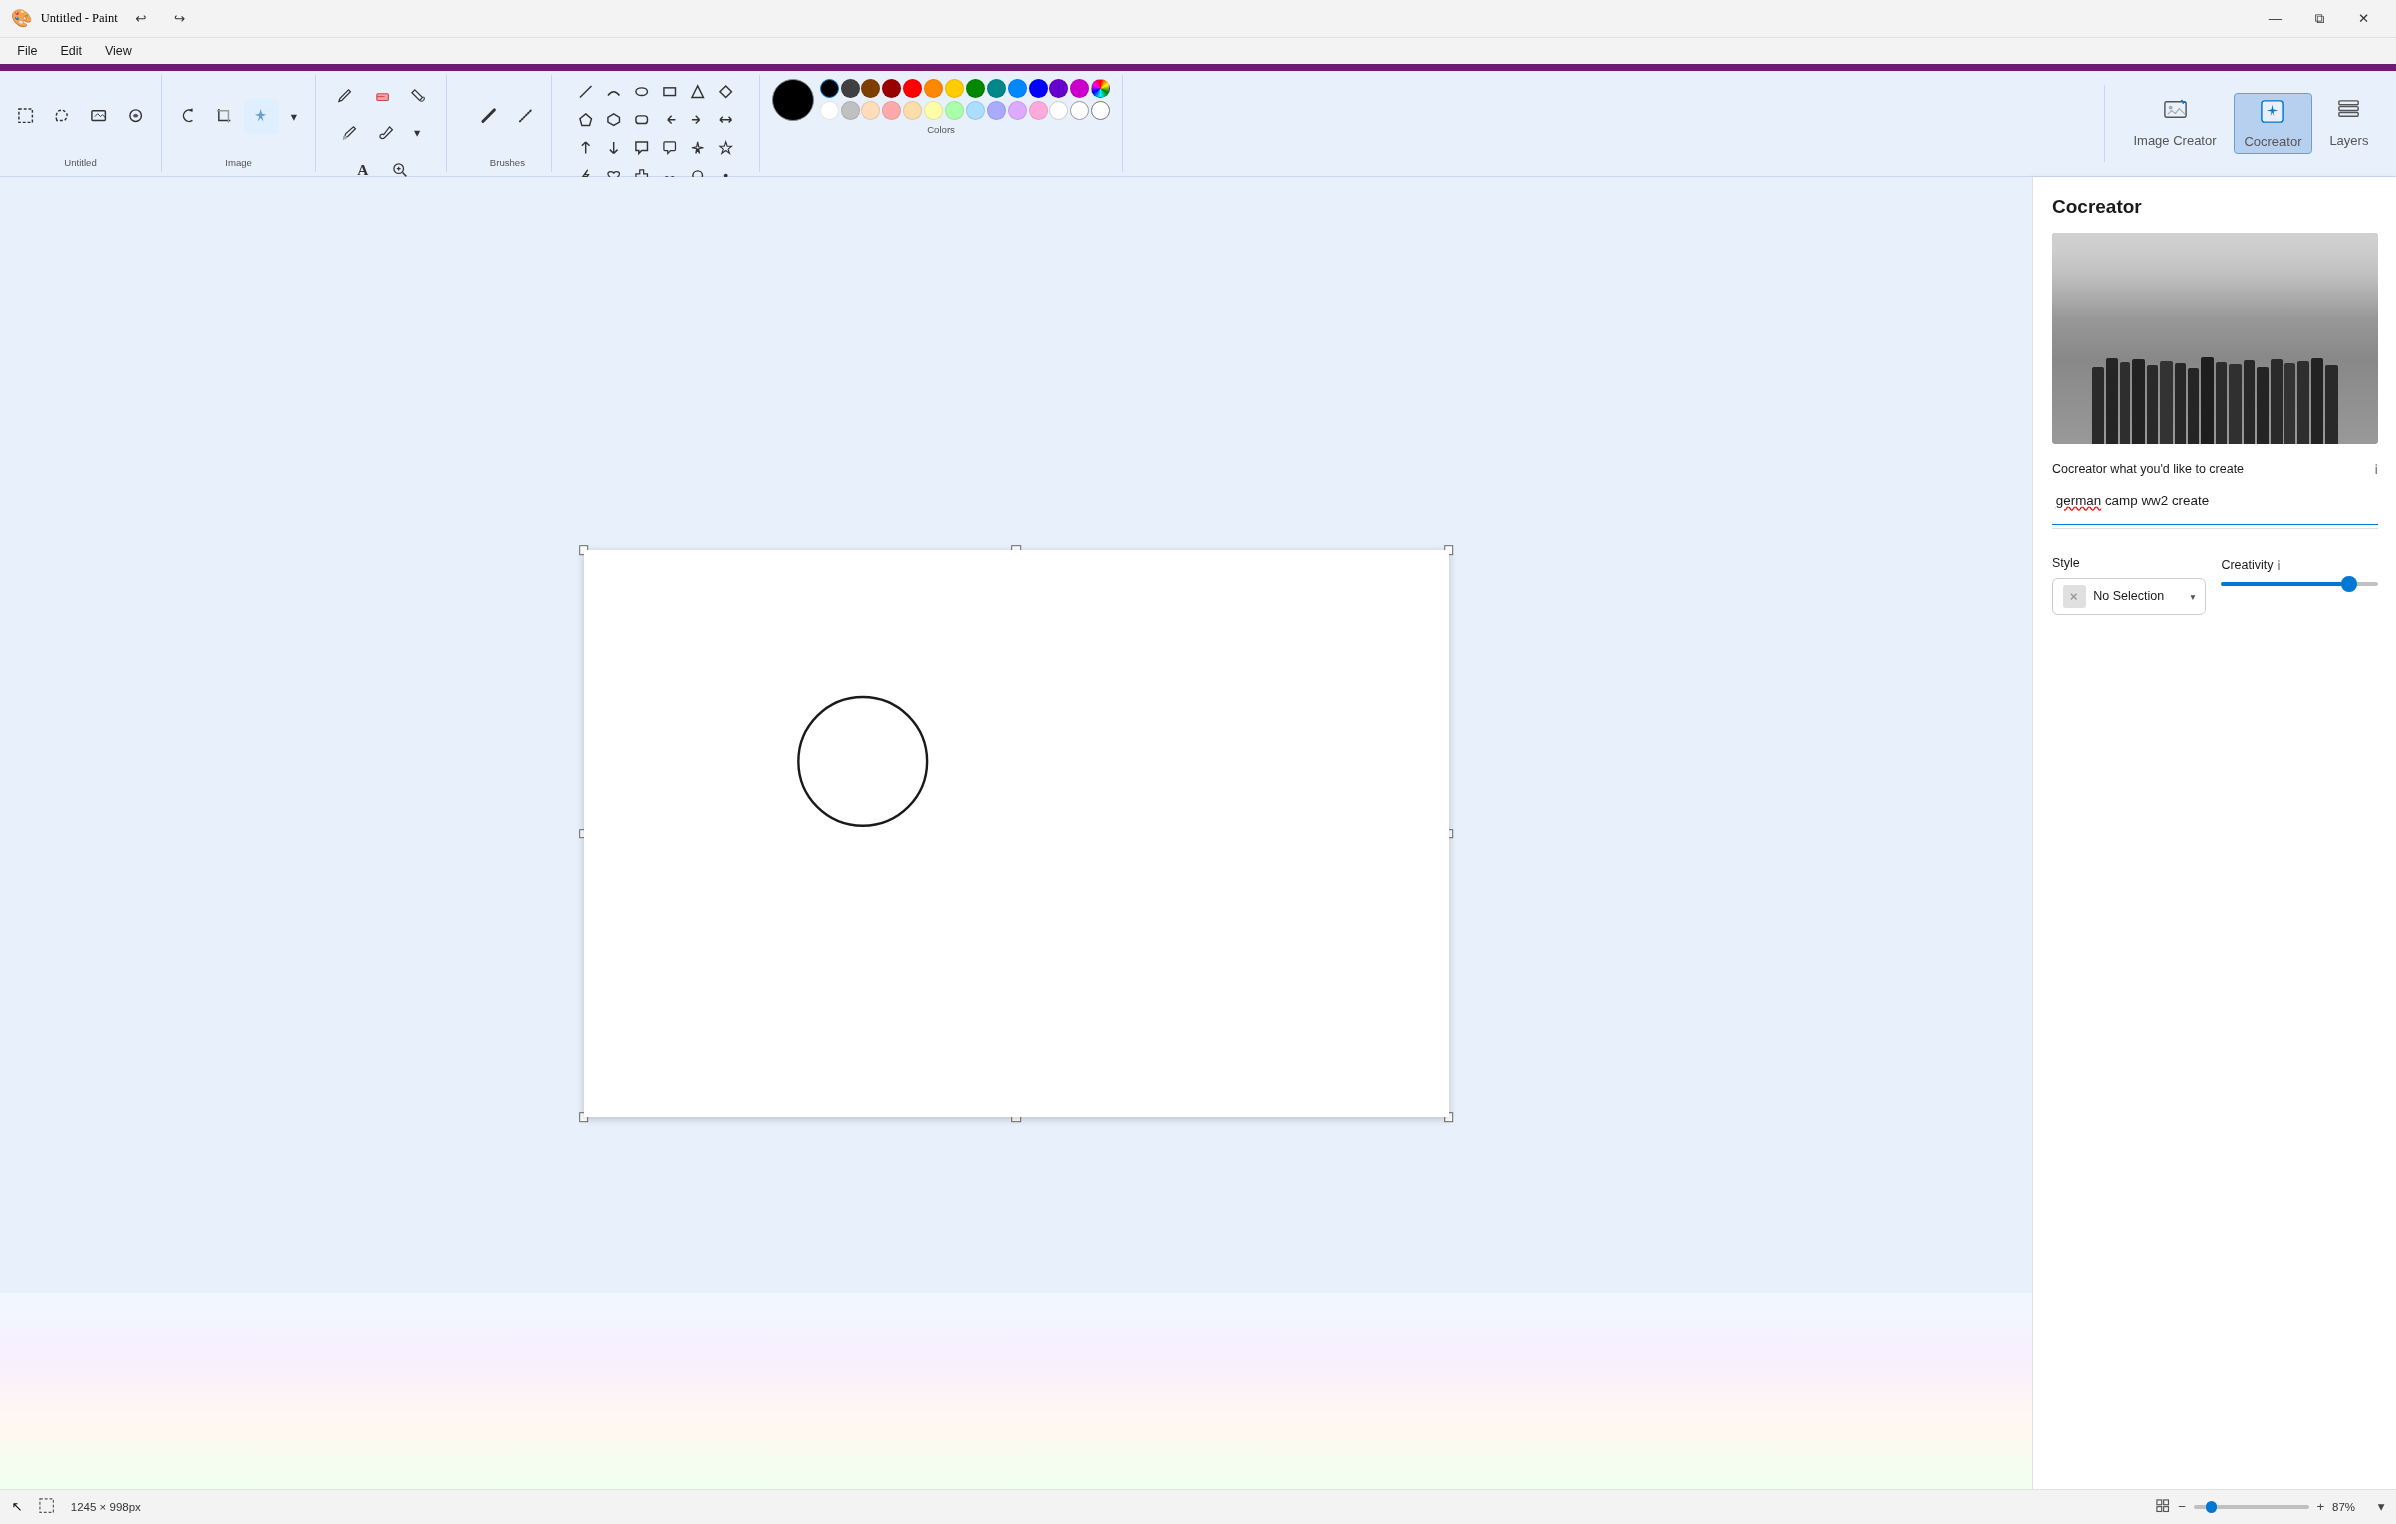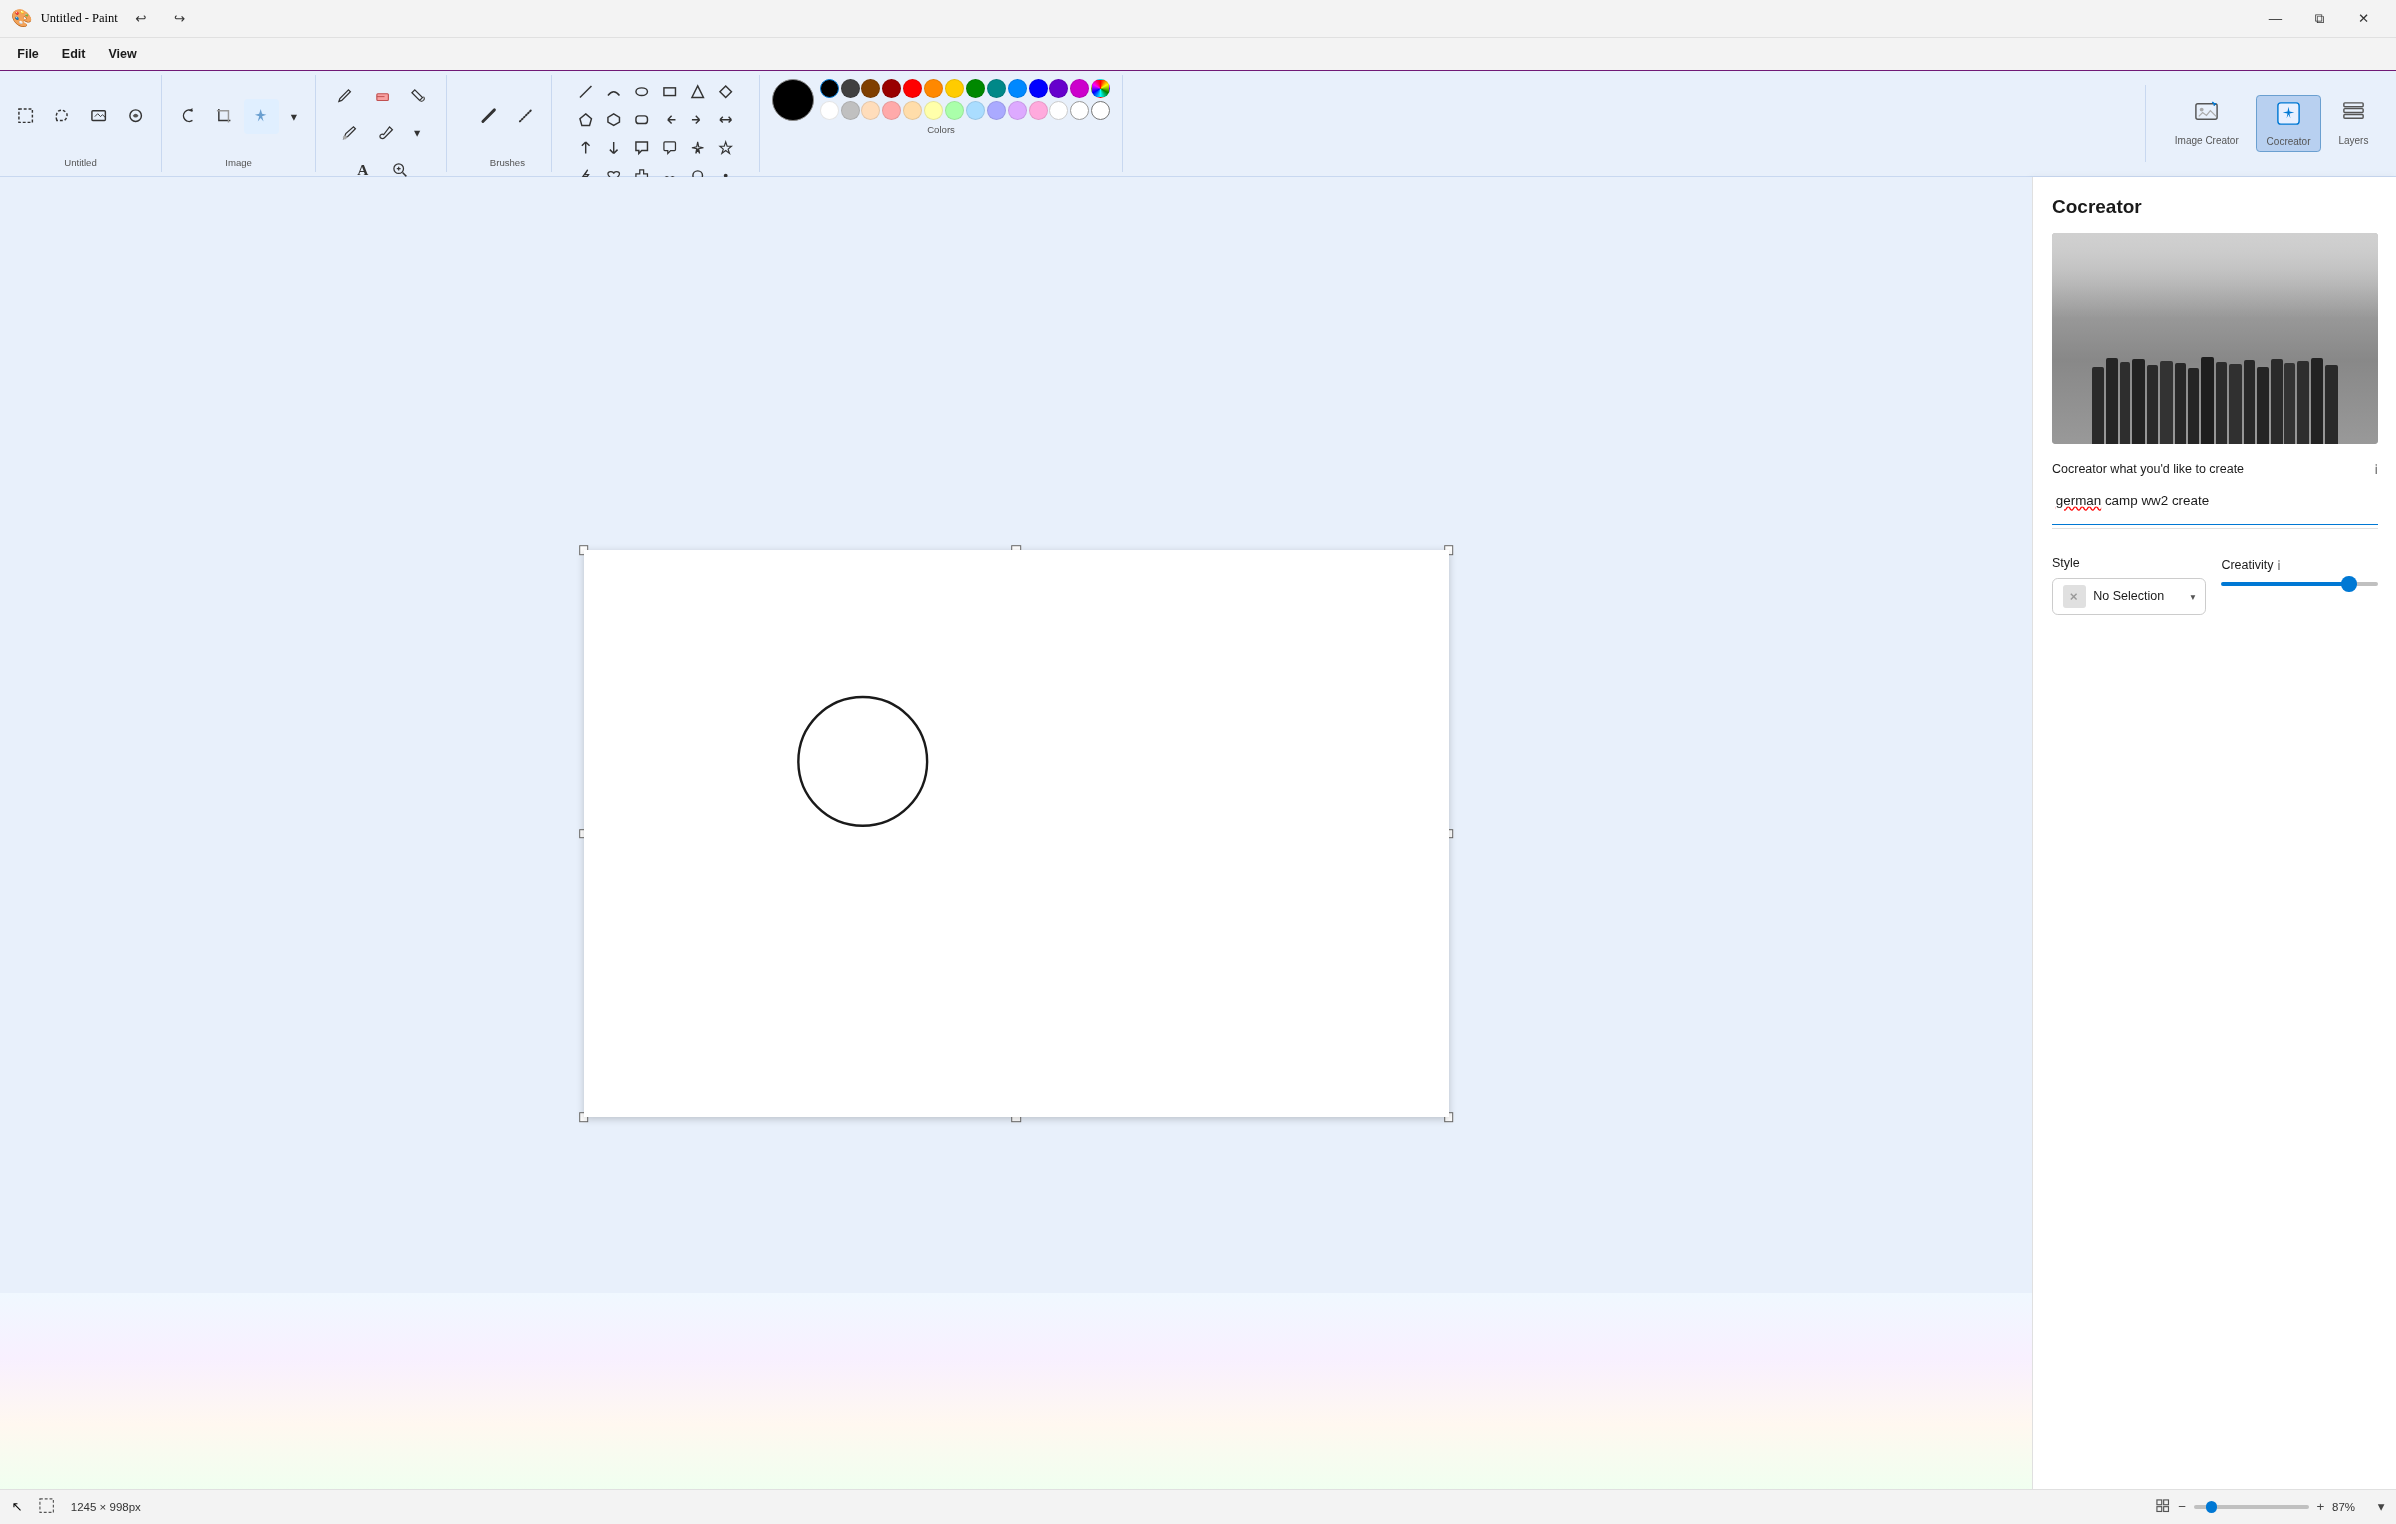--- a/index.html
+++ b/index.html
@@ -30,22 +30,21 @@
     }
 
     
     .menubar {
       height: 33px;
       background: #f3f3f3;
       display: flex;
       align-items: center;
       padding: 0 7.7px;
       gap: 3.8px;
-      border-bottom: 1px solid #701a75;
-      font-weight: bold;
+      border-bottom: 7px solid #701a75;
     }
     .menu-item {
       padding: 3.8px 9.6px;
       cursor: pointer;
       border-radius: 3.8px;
       font-size: 12.5px;
       color: #1a1a1a;
     }
 
     
@@ -124,21 +123,21 @@
     .colors-label {
       font-size: 9.6px; color: #555; text-align: center; margin-top: 1.9px;
     }
     .panel-ribbon-btn {
       display: flex; flex-direction: column; align-items: center;
       cursor: pointer; padding: 3.8px 9.6px; border-radius: 3.8px;
       border: none; background: transparent; gap: 3.8px;
     }
     .panel-ribbon-btn.active { background: #b8d0f0; border: 1px solid #6a9fd0; }
     .panel-ribbon-btn-icon { font-size: 21px; color: #333; }
-    .panel-ribbon-btn-label { font-size: 10px; color: #555; }
+    .panel-ribbon-btn-label { font-size: 13px; color: #555; }
 
     
     .main-area {
       display: flex;
       height: calc(1525px - 38px - 33px - 106px - 35px);
     }
 
     
     .canvas-area {
       flex: 1;

